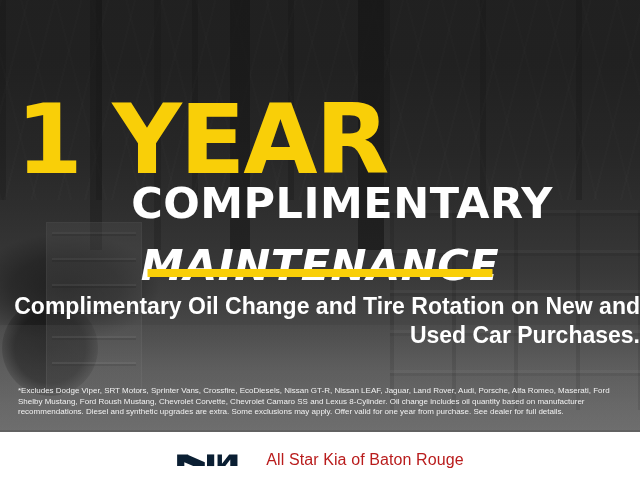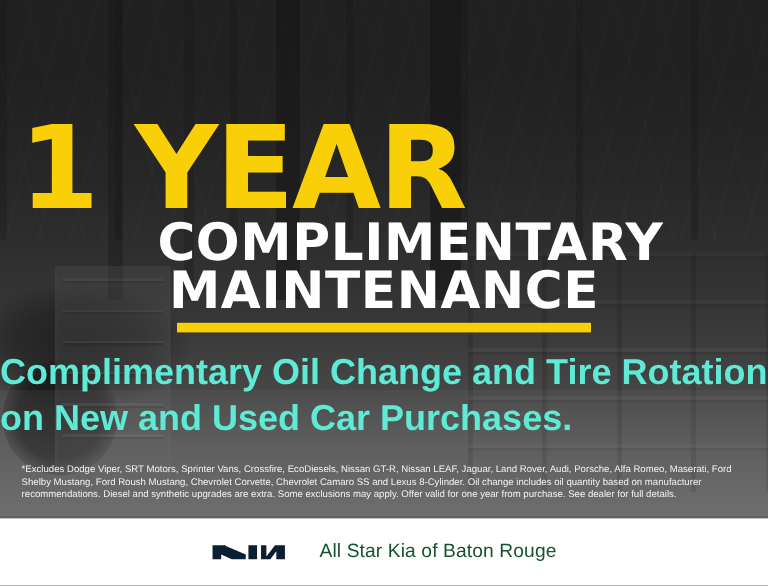--- a/index.html
+++ b/index.html
@@ -157,43 +157,43 @@
     left: 0; right: 0;
     text-align: center;
     font-family: "DejaVu Sans", sans-serif;
     font-weight: bold;
     font-size: 43px;
     line-height: 1;
     letter-spacing: 0.5px;
     color: #ffffff;
   }
   .headline-line2 { top: 182px; margin-left: 44px; }
-  .headline-line3 { top: 222px; }
+  .headline-line3 { top: 244px; font-style: italic; }
 
   .divider {
     position: absolute;
     top: 269px;
     left: 50%;
     transform: translateX(-50%);
     width: 345px;
     height: 8px;
     background: #f9cf08;
   }
 
   .subhead {
     margin: 0;
     position: absolute;
     top: 292px;
     left: 0; right: 0;
-    text-align: left;
+    text-align: right;
     font-family: "Liberation Sans", sans-serif;
     font-weight: bold;
-    font-size: 30px;
+    font-size: 23px;
     line-height: 1.28;
-    color: #5eead4;
+    color: #ffffff;
   }
 
   .disclaimer {
     position: absolute;
     top: 378px;
     left: 18px;
     right: 18px;
     font-family: "Liberation Sans", sans-serif;
     font-size: 8px;
     line-height: 1.32;
@@ -213,21 +213,21 @@
   }
   .kia-logo {
     display: block;
     width: 72px;
     height: auto;
   }
   .dealer-name {
     font-family: "Liberation Sans", sans-serif;
     font-size: 16px;
     font-weight: normal;
-    color: #14532d;
+    color: #b91c1c;
     letter-spacing: 0.1px;
     white-space: nowrap;
   }
 </style>
 </head>
 <body>
 
 <div class="banner">
 
   <div class="photo">

